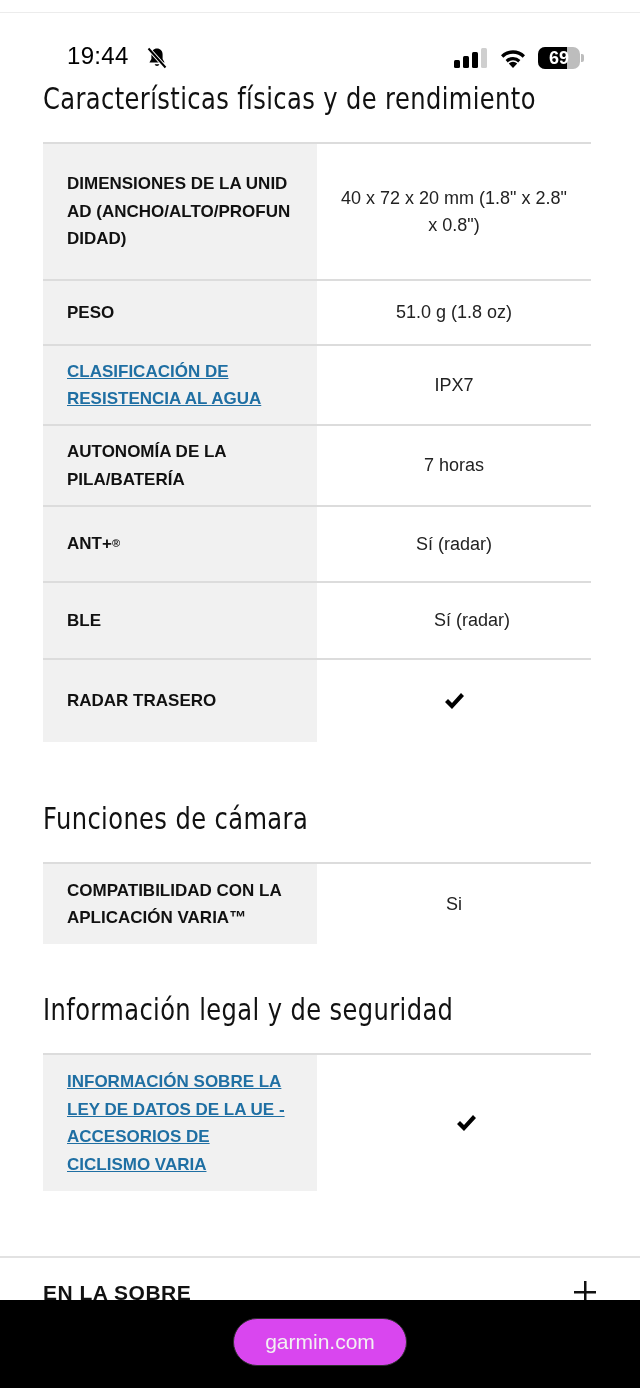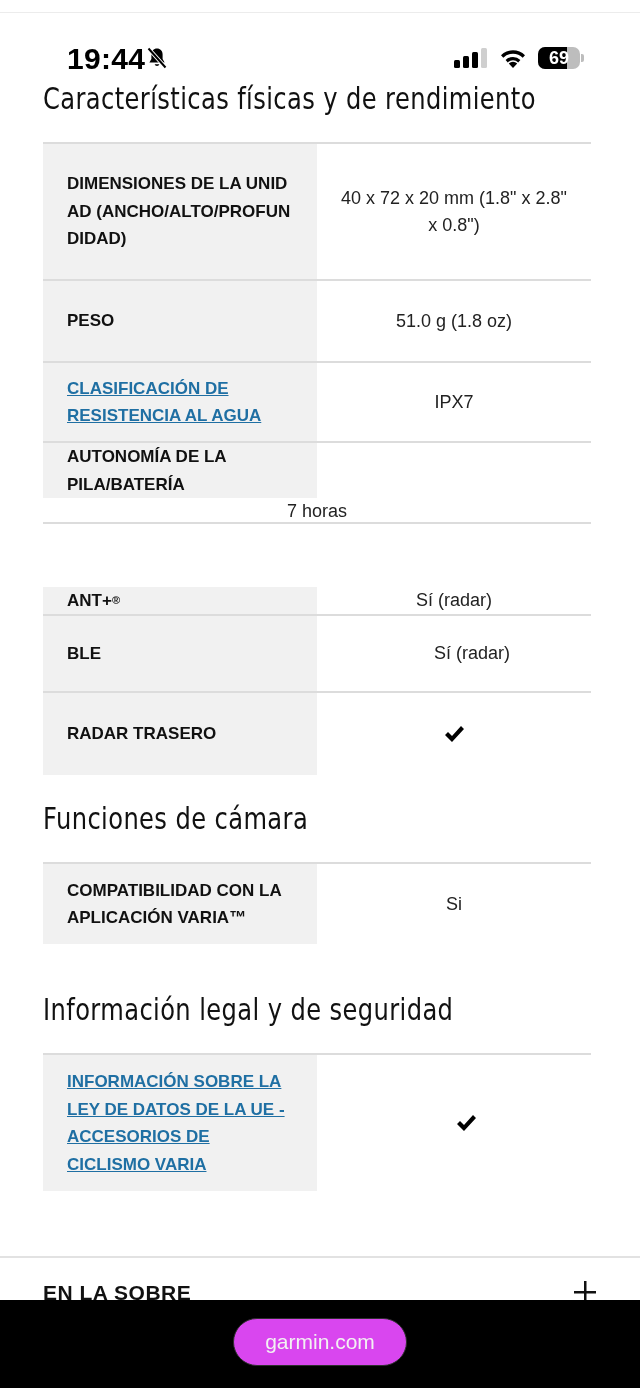--- a/index.html
+++ b/index.html
@@ -15,21 +15,21 @@
       position: absolute; left: 0; top: 12px; width: 640px; height: 1px;
       background: #ececec;
     }
 
     
     .status-bar {
       position: absolute; left: 0; top: 38px; width: 640px; height: 44px;
     }
     .status-time {
       position: absolute; left: 67px; top: 4px;
-      font-size: 30px; font-weight: 700; letter-spacing: 0.3px; color: #000;
+      font-size: 24px; font-weight: 400; letter-spacing: 0.3px; color: #000;
     }
     .bell-off { position: absolute; left: 145px; top: 8px; width: 24px; height: 24px; }
     .signal { position: absolute; left: 454px; top: 10px; width: 34px; height: 20px; }
     .wifi { position: absolute; left: 498px; top: 8px; width: 30px; height: 24px; }
     .battery {
       position: absolute; left: 538px; top: 9px; width: 46px; height: 18px;
     }
     .battery-body {
       position: absolute; left: 0; top: 0; width: 42px; height: 22px;
       border-radius: 7px; overflow: hidden; background: #bdbdbd;
@@ -141,33 +141,33 @@
 
   <h2 class="section-title" style="top:80px;">Características físicas y de rendimiento</h2>
 
   <div class="spec-table" style="top:142px;">
     <div class="spec-row" style="height:137px;">
       <div class="spec-key">
         <span style="word-break:break-all;">DIMENSIONES DE LA UNIDAD (ANCHO/ALTO/PROFUNDIDAD)</span>
       </div>
       <div class="spec-val">40 x 72 x 20 mm (1.8" x 2.8" x 0.8")</div>
     </div>
-    <div class="spec-row" style="height:82px;">
+    <div class="spec-row" style="height:65px;">
       <div class="spec-key">PESO</div>
       <div class="spec-val">51.0 g (1.8 oz)</div>
     </div>
     <div class="spec-row" style="height:80px;">
       <div class="spec-key link">CLASIFICACIÓN DE RESISTENCIA AL AGUA</div>
       <div class="spec-val">IPX7</div>
     </div>
-    <div class="spec-row" style="height:81px;flex-direction:column;">
+    <div class="spec-row" style="height:81px;">
       <div class="spec-key">AUTONOMÍA DE LA PILA/BATERÍA</div>
       <div class="spec-val">7 horas</div>
     </div>
-    <div class="spec-row" style="height:92px;align-items:flex-end;">
+    <div class="spec-row" style="height:76px;">
       <div class="spec-key">
         <span>ANT+</span>
           <span class="sup">®</span>
       </div>
       <div class="spec-val">Sí (radar)</div>
     </div>
     <div class="spec-row" style="height:77px;gap:36px;">
       <div class="spec-key">BLE</div>
       <div class="spec-val">Sí (radar)</div>
     </div>

